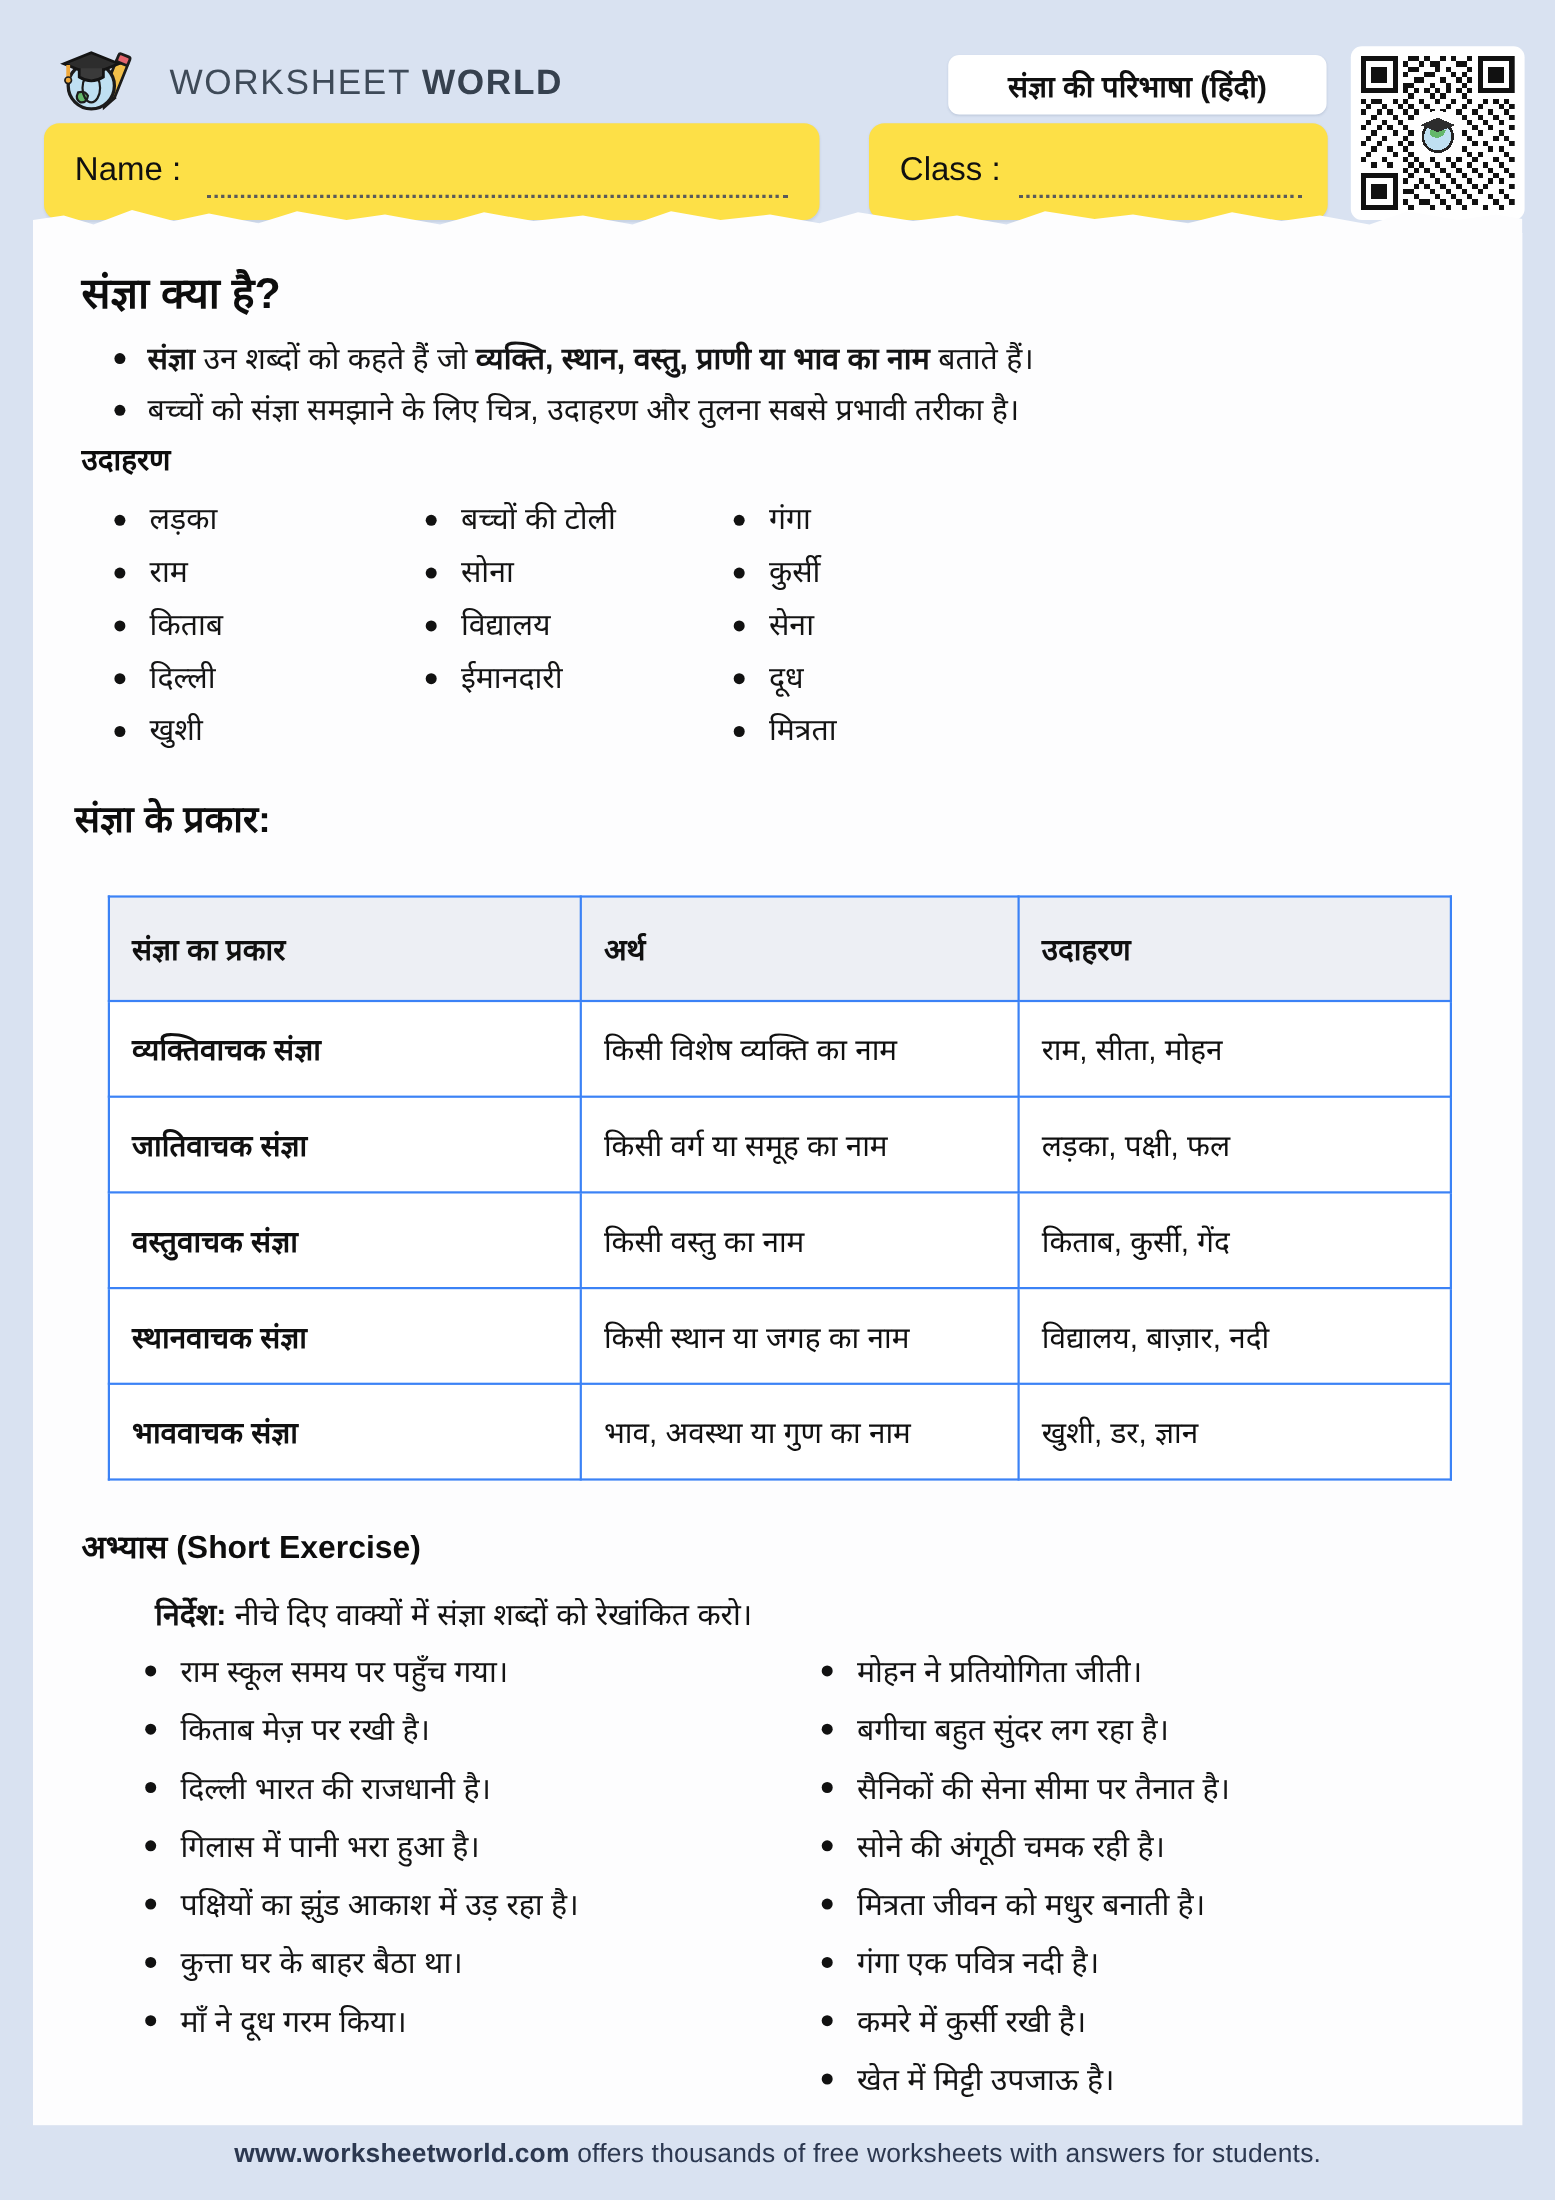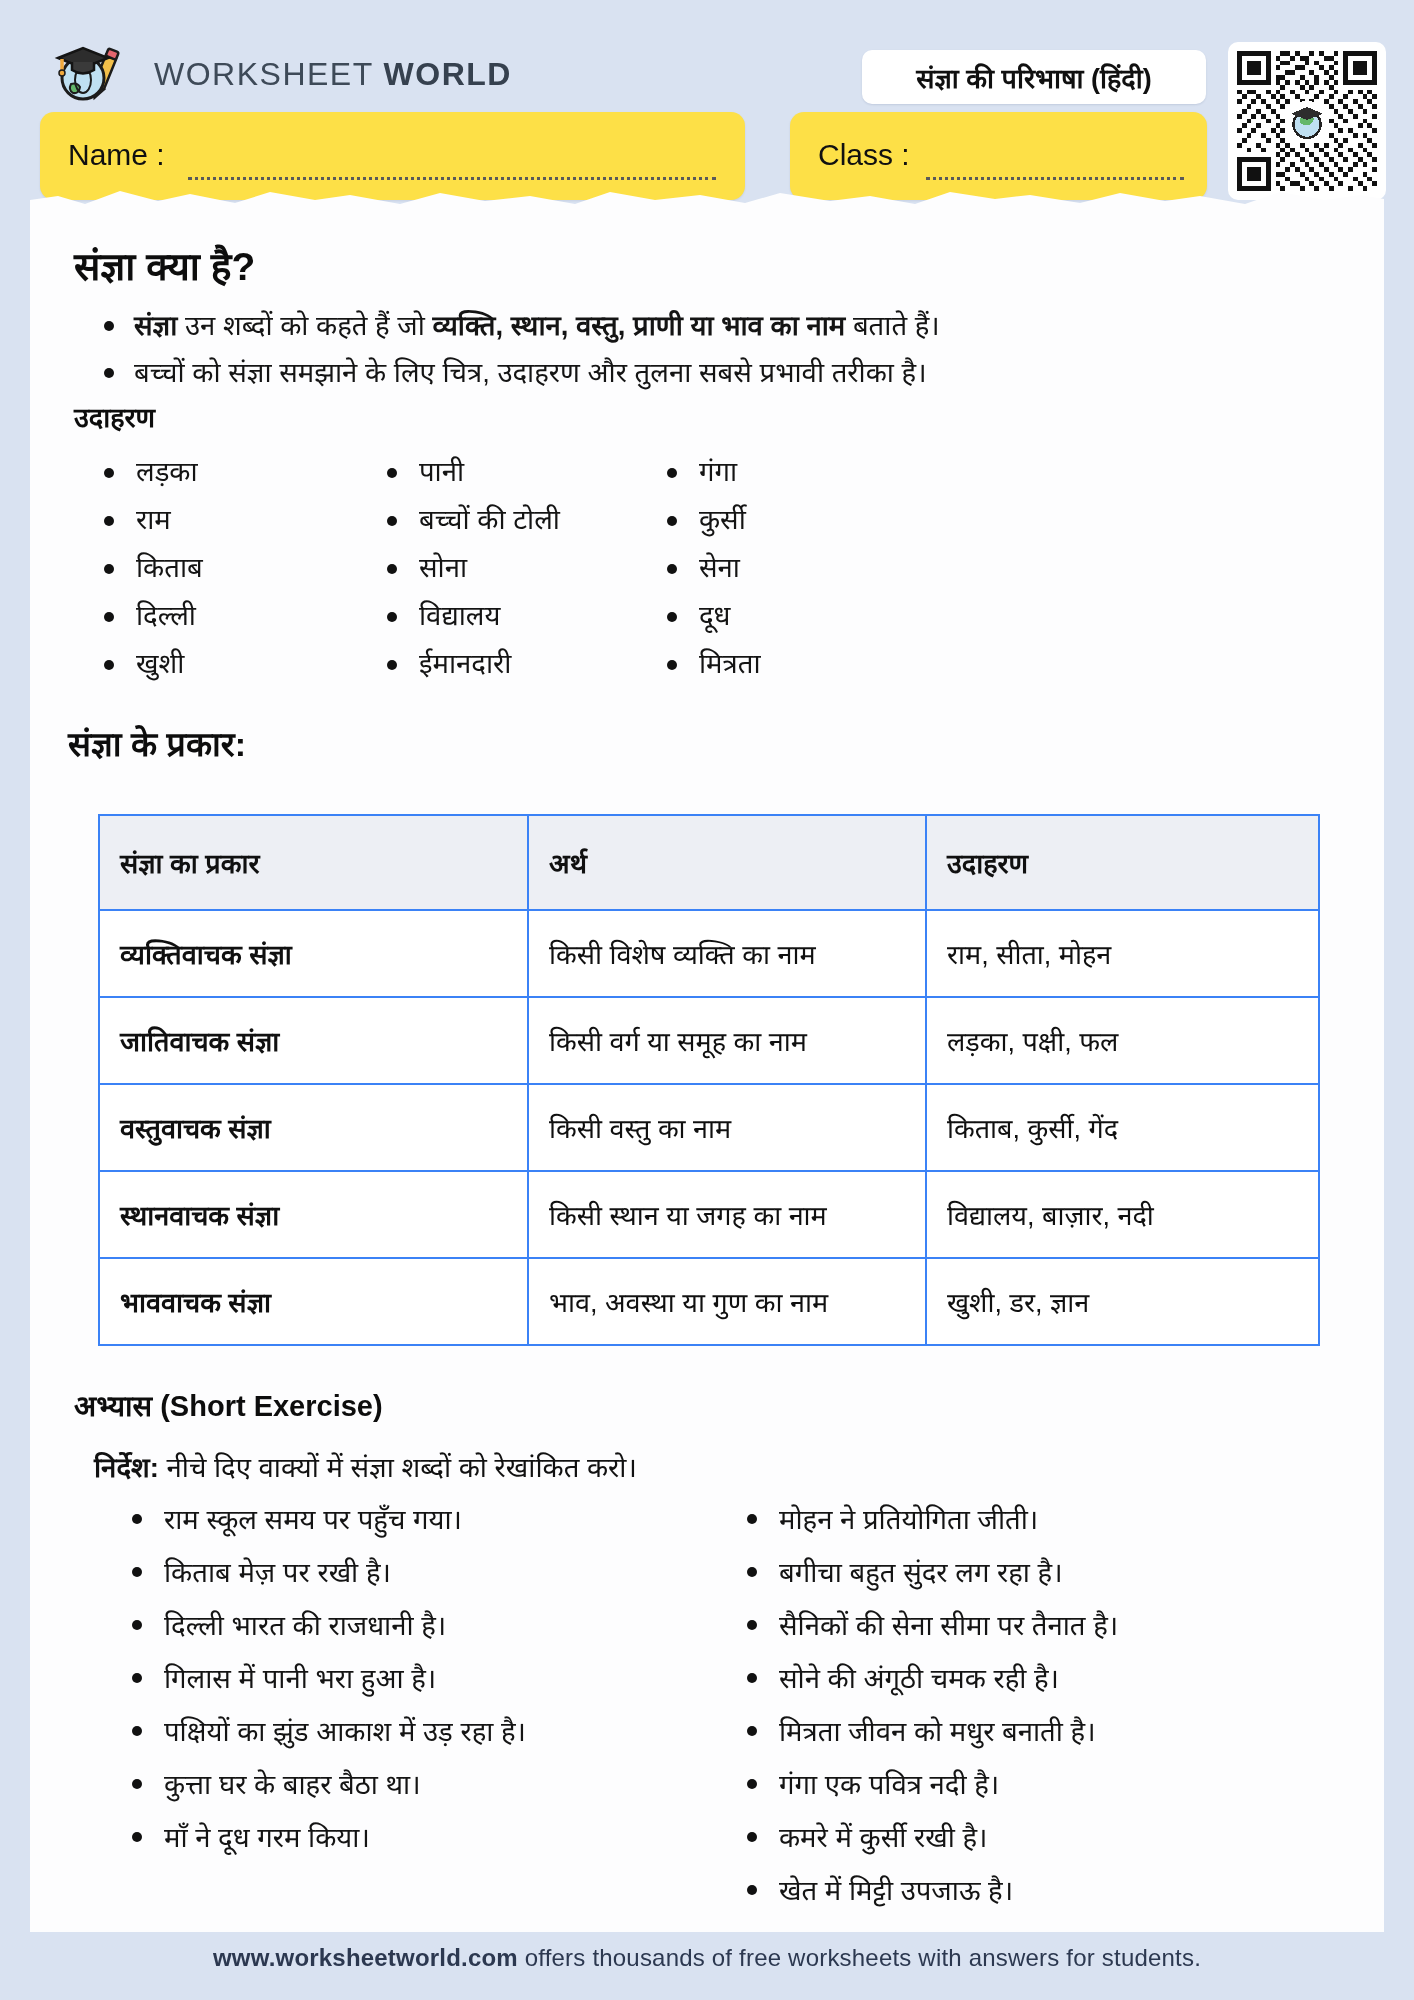--- a/index.html
+++ b/index.html
@@ -61,21 +61,21 @@
     border:2px solid #3b82f6; text-align:left; padding:0 0 0 20px;
     font-size:27px; vertical-align:middle; color:#101010;
   }
   .noun-table th { background:#edeff4; height:95px; font-weight:700; }
   .noun-table td { height:87px; font-weight:400; }
   .noun-table td.c0 { font-weight:700; }
   .col-a { width:429px; } .col-b { width:398px; } .col-c { width:393px; }
   
   .h-ex { position:absolute; left:74px; top:1385px; font-size:29px; font-weight:700; color:#0d0d0d; }
   .instruction { position:absolute; left:94px; top:1448px; font-size:27.5px; color:#111; white-space:nowrap; }
-  .instruction b { font-weight:700; }
+  .instruction b { font-weight:700;margin-left:47px; }
   .sent-list { position:absolute; list-style:none; top:1492px; }
   .sent-left { left:130px; width:585px; }
   .sent-right { left:745px; width:625px; }
   .sent-list li { position:relative; padding-left:34px; font-size:27.5px; height:53px; display:flex; align-items:center; white-space:nowrap; }
   .sent-list .dot::before { top:50%; transform:translateY(-50%); }
   
   .footer {
     position:absolute; left:0; top:1944px; width:100%; text-align:center;
     font-size:24px; color:#2c3850; font-weight:500; letter-spacing:.2px;
   }
@@ -185,21 +185,20 @@
 <div class="h-sub">उदाहरण</div>
 <div class="ex-grid">
   <ul>
     <li class="dot">लड़का</li>
     <li class="dot">राम</li>
     <li class="dot">किताब</li>
     <li class="dot">दिल्ली</li>
     <li class="dot">खुशी</li>
   </ul>
   <ul>
-    <li class="dot">पानी</li>
     <li class="dot">बच्चों की टोली</li>
     <li class="dot">सोना</li>
     <li class="dot">विद्यालय</li>
     <li class="dot">ईमानदारी</li>
   </ul>
   <ul>
     <li class="dot">गंगा</li>
     <li class="dot">कुर्सी</li>
     <li class="dot">सेना</li>
     <li class="dot">दूध</li>

